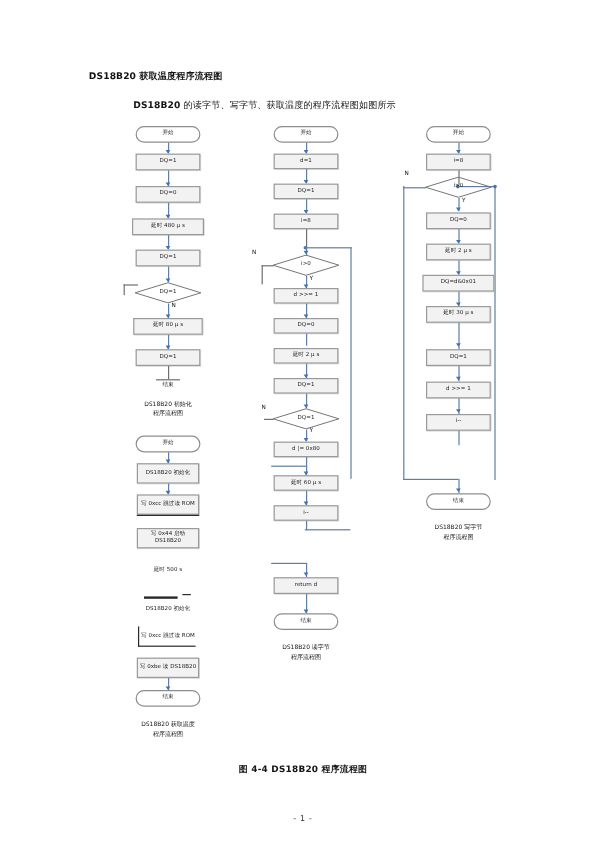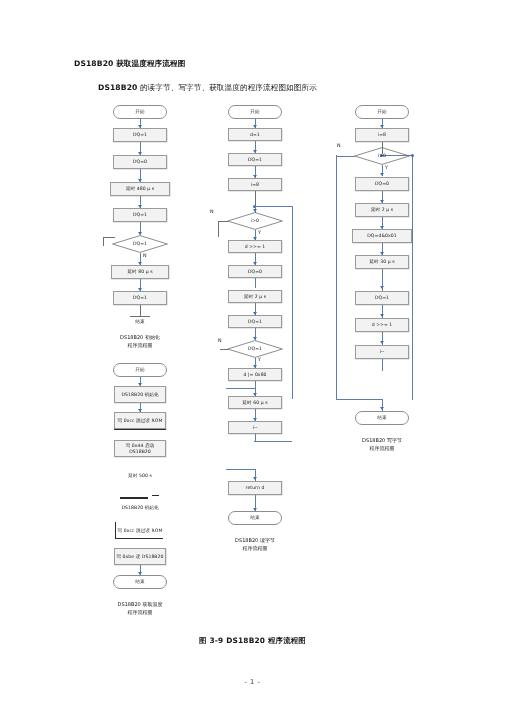--- a/index.html
+++ b/index.html
@@ -10,21 +10,21 @@
     -webkit-font-smoothing:antialiased;
   }
   .page{position:absolute;inset:0;background:#fff;}
 
   
   .h-title{
     position:absolute;left:74px;top:59px;
     font-size:7.6px;font-weight:bold;letter-spacing:.1px;white-space:nowrap;
   }
   .h-sub{
-    position:absolute;left:98px;top:83px;
+    position:absolute;left:111px;top:83px;
     font-size:7.6px;font-weight:bold;letter-spacing:.1px;white-space:nowrap;
   }
   .h-sub .nb{font-weight:normal;}
 
   
   .fig-caption{
     position:absolute;left:0;right:0;top:636px;text-align:center;
     font-size:7.4px;font-weight:bold;letter-spacing:.2px;
   }
   .footer{
@@ -349,16 +349,16 @@
     <div class="arrow" style="left:137.6px;top:572px;"></div>
 
     <div class="node term" style="left:113px;top:575px;width:54px;height:14px;">结束</div>
 
     <div class="chart-caption" style="left:80px;top:601px;">
       <div>DS18B20 获取温度</div>
       <div>程序流程图</div>
     </div>
   </div>
 
-  <div class="fig-caption">图 3-9 DS18B20 程序流程图</div>
+  <div class="fig-caption">图 4-4 DS18B20 程序流程图</div>
   <div class="footer">- 1 -</div>
 
 </div>
 
 </body></html>

